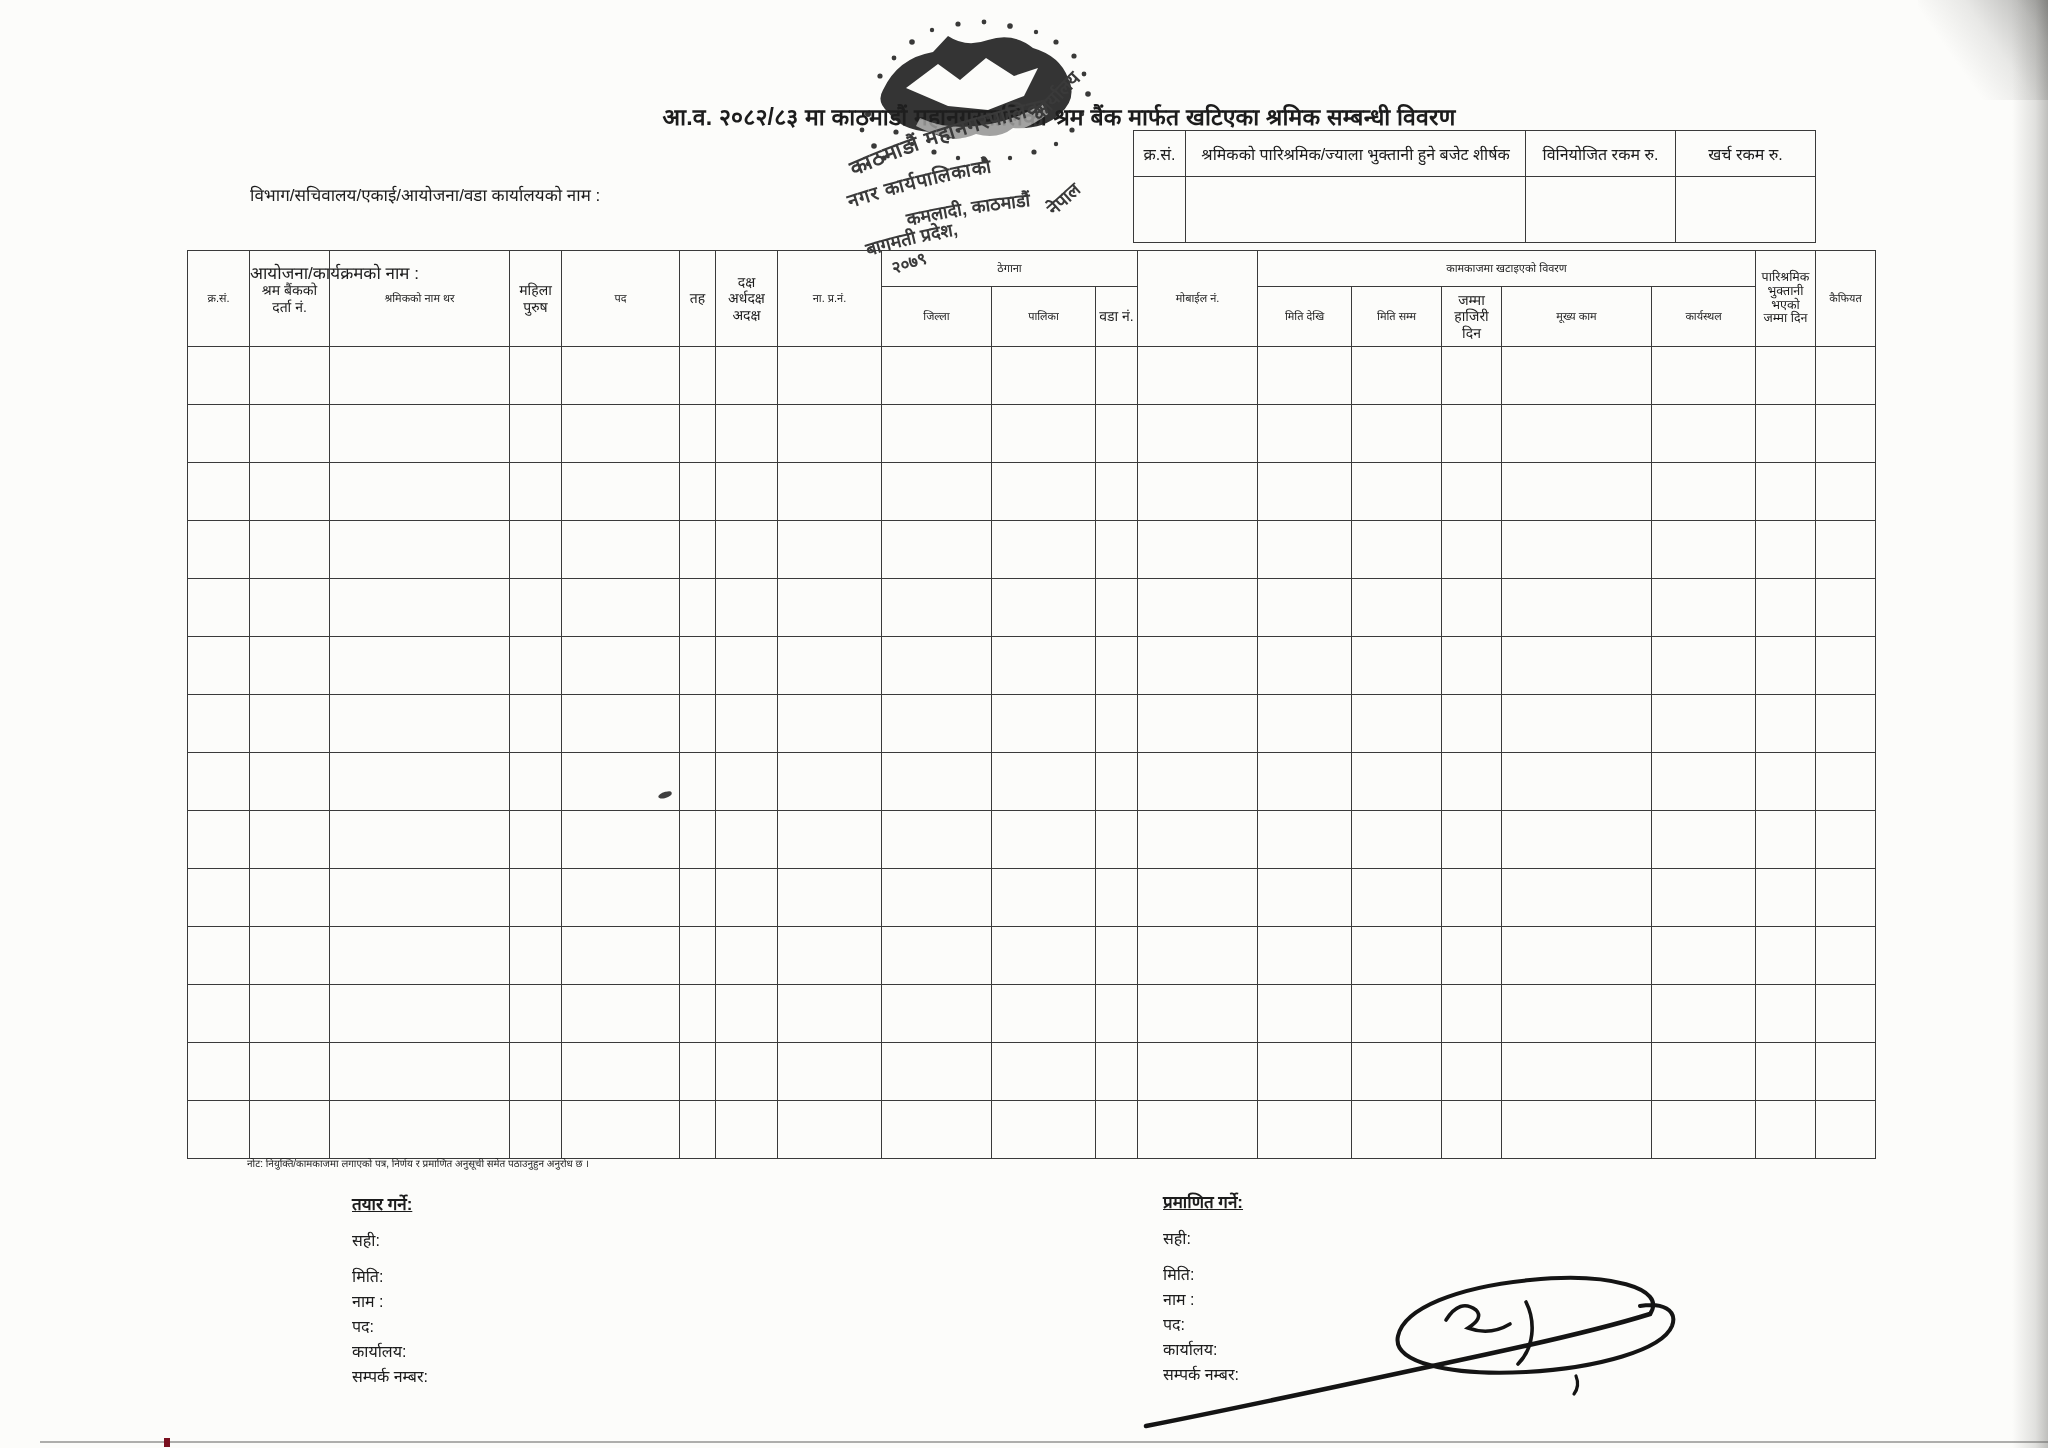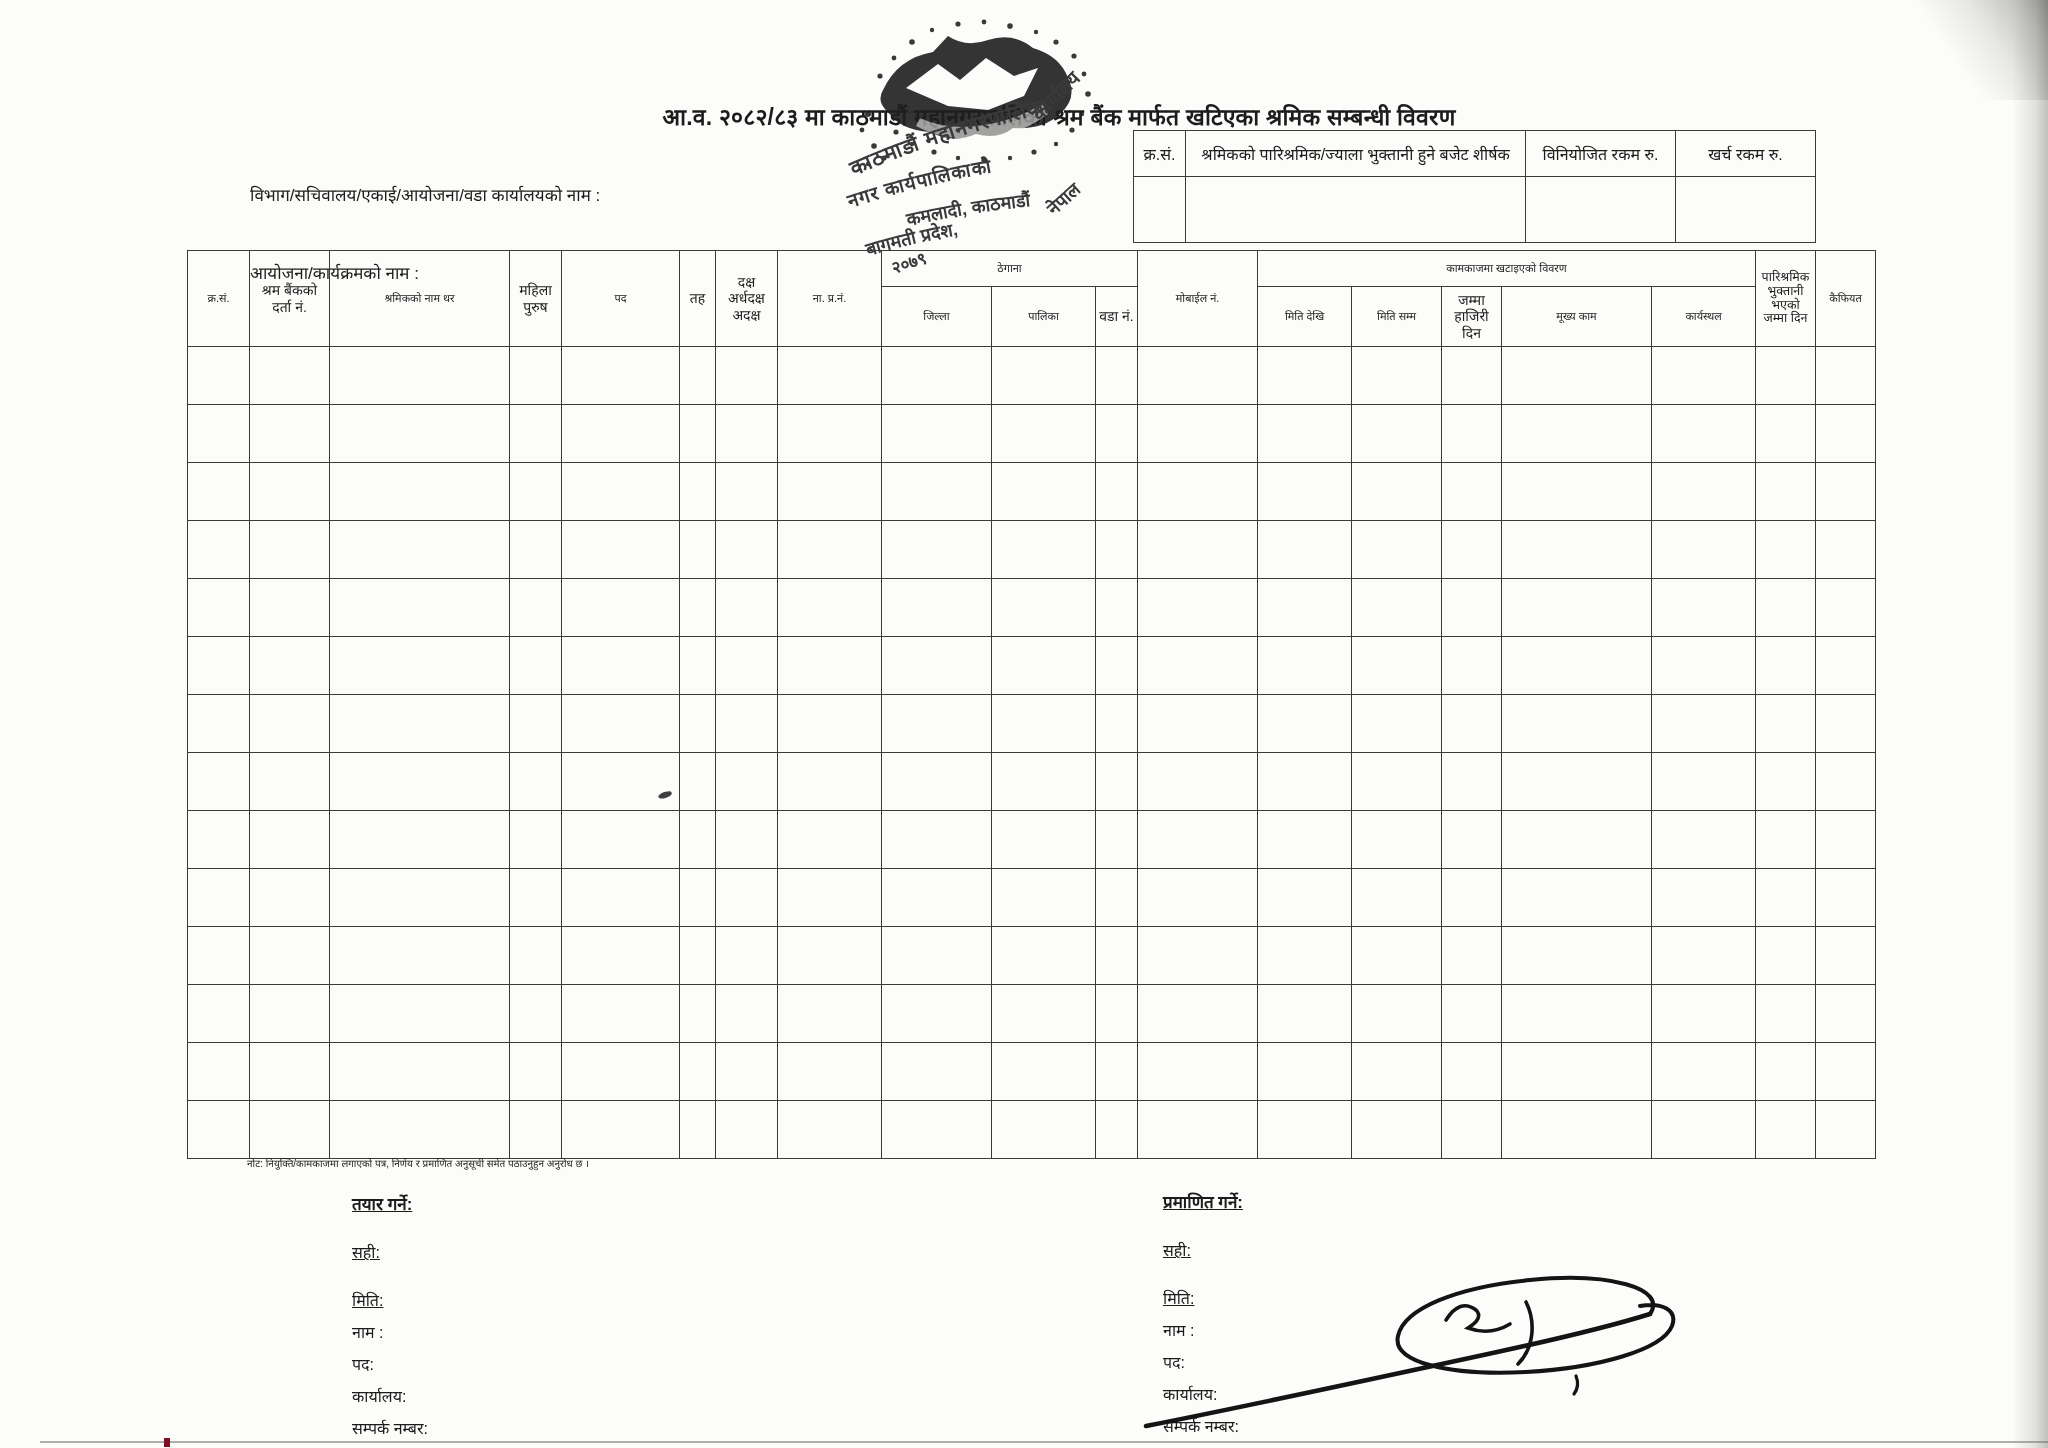--- a/index.html
+++ b/index.html
@@ -58,22 +58,22 @@
   .main-table th{font-size:11px;line-height:1.15;}
   .main-table tr.h1 th{height:36px;}
   .main-table tr.h2 th{height:60px;}
   .main-table td.cell{height:58px;}
   .main-table th.small{font-size:14px;}
   .main-table th.tiny{font-size:12.5px;line-height:1.1;}
   
   .note{position:absolute;left:247px;top:1156px;font-size:10px;font-weight:400;}
   .sigblock{position:absolute;font-size:16px;}
   .sigblock .sb-title{font-size:17px;font-weight:bold;text-decoration:underline;margin-bottom:2px;}
-  .sigblock .f{margin-top:10px;}
-  .sigblock .f.gap{margin-top:26px;text-decoration:underline;}
+  .sigblock .f{margin-top:3px;}
+  .sigblock .f.gap{margin-top:14px;}
   .sb-left{left:352px;top:1192px;}
   .sb-right{left:1163px;top:1190px;}
   
   .stamp{position:absolute;left:828px;top:18px;width:300px;height:280px;pointer-events:none;}
   .stamp svg{width:100%;height:100%;}
   .stamp text{font-family:"Liberation Sans","DejaVu Sans",sans-serif;font-weight:bold;fill:#3a3a3a;}
   
   .signature{position:absolute;left:1128px;top:1258px;width:570px;height:190px;}
 </style>
 </head>

